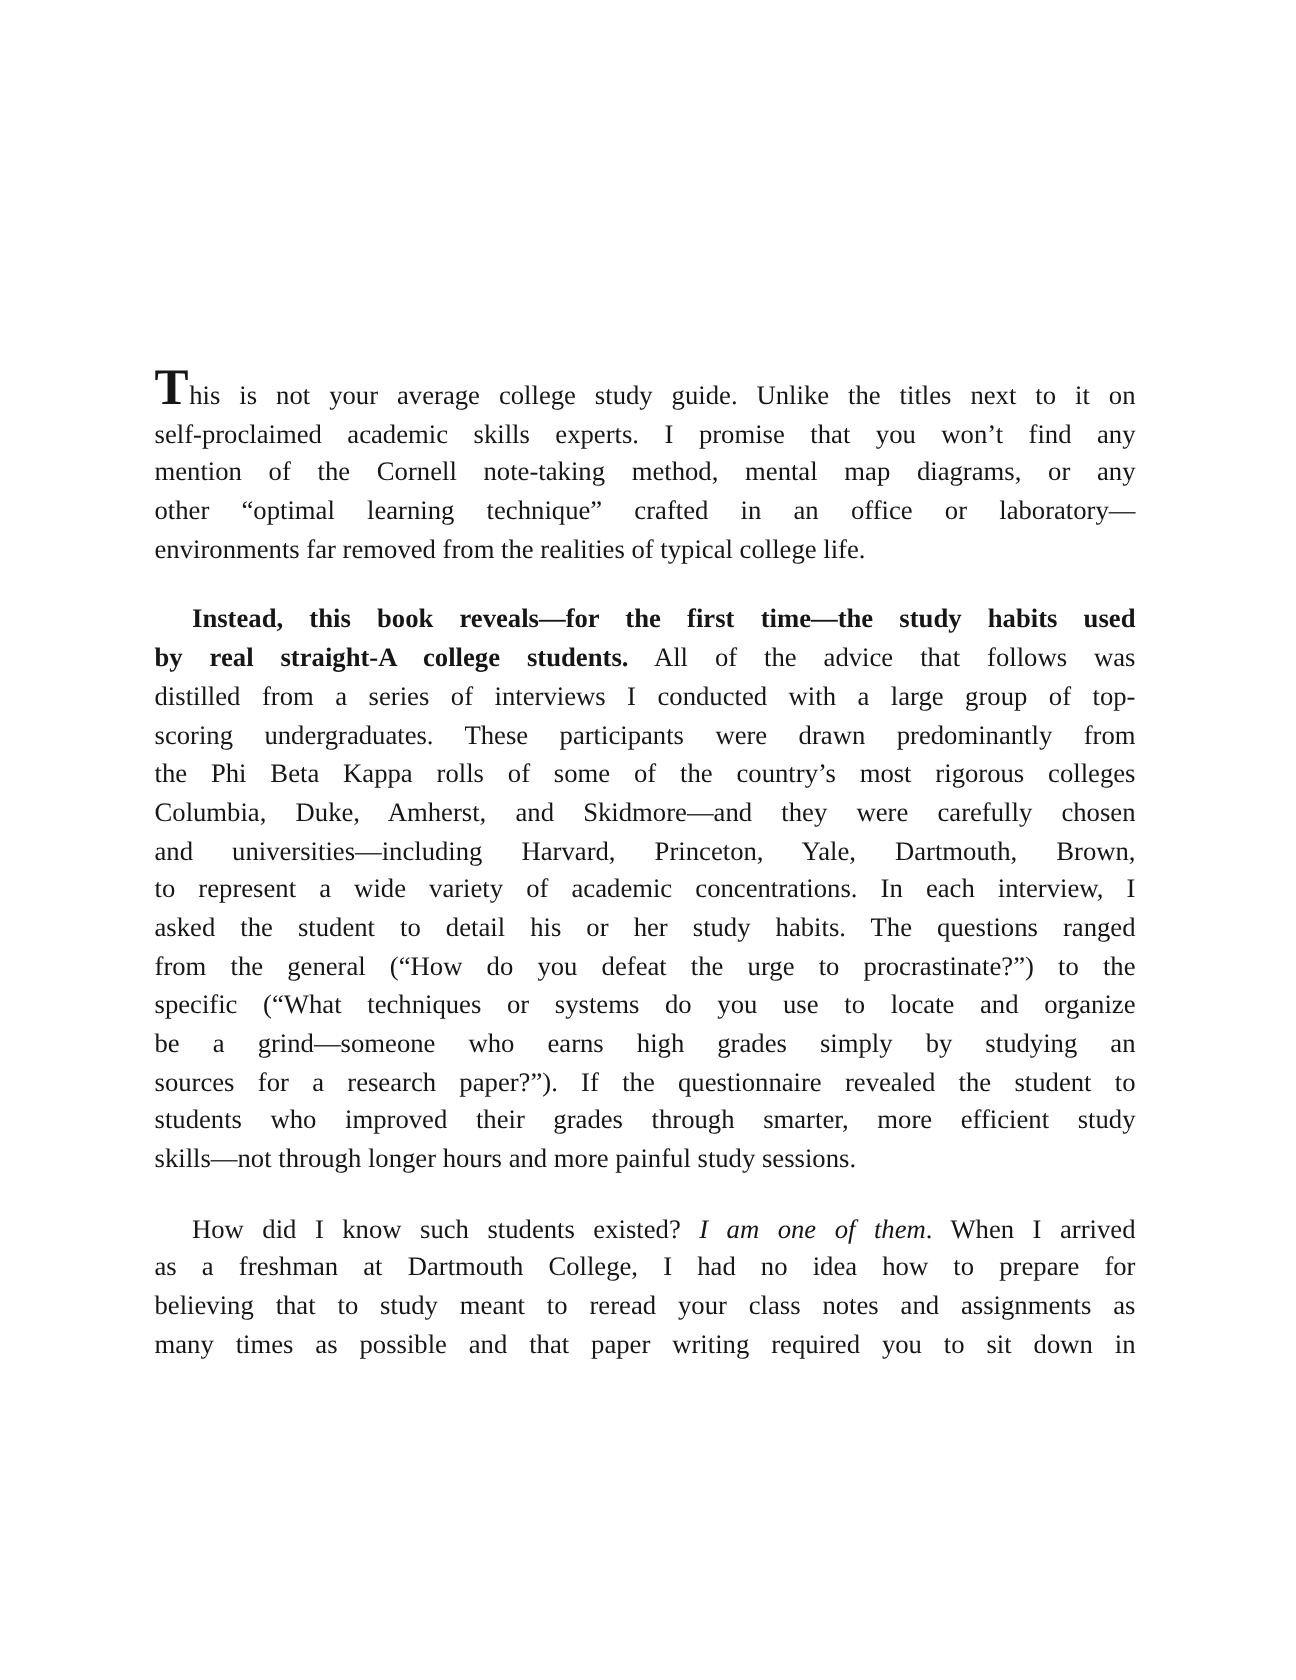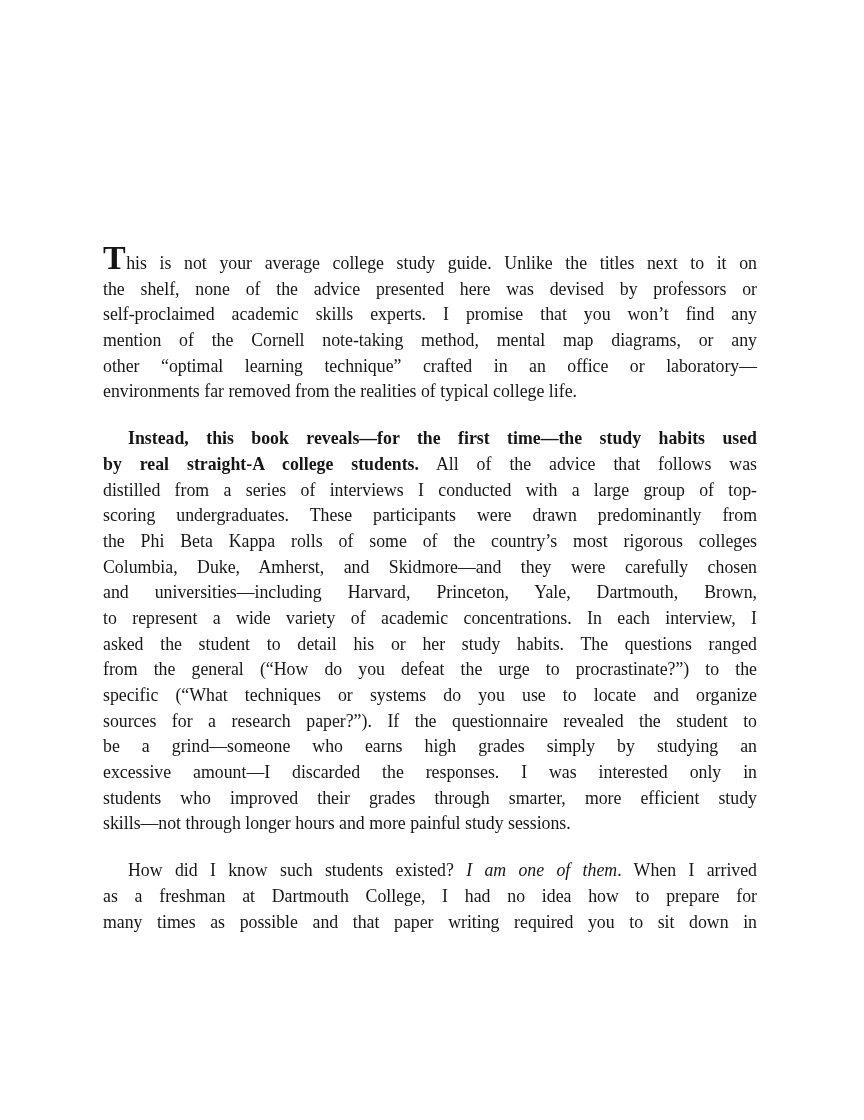--- a/index.html
+++ b/index.html
@@ -39,43 +39,42 @@
     letter-spacing: 0.5px;
   }
 </style>
 </head>
 <body>
 
 <div class="page" style="background: rgb(255, 255, 255);">
   <main class="text-block" id="paragraph-container" style="color: rgb(22, 22, 22);">
       <div class="paragraph">
         <div class="line"><span class="seg seg-bigcap">T</span><span class="seg seg-normal">his is not your average college study guide. Unlike the titles next to it on</span></div>
-        <div class="line"><span class="seg seg-normal">the shelf, none of the advice presented here was devised by professors or</span></div>
         <div class="line"><span class="seg seg-normal">self-proclaimed academic skills experts. I promise that you won’t find any</span></div>
         <div class="line"><span class="seg seg-normal">mention of the Cornell note-taking method, mental map diagrams, or any</span></div>
         <div class="line"><span class="seg seg-normal">other “optimal learning technique” crafted in an office or laboratory—</span></div>
         <div class="line line-last"><span class="seg seg-normal">environments far removed from the realities of typical college life.</span></div>
       </div>
       <div class="paragraph">
         <div class="line line-indent"><span class="seg seg-bold">Instead, this book reveals—for the first time—the study habits used</span></div>
         <div class="line"><span class="seg seg-bold">by real straight-A college students.</span><span class="seg seg-normal"> All of the advice that follows was</span></div>
         <div class="line"><span class="seg seg-normal">distilled from a series of interviews I conducted with a large group of top-</span></div>
         <div class="line"><span class="seg seg-normal">scoring undergraduates. These participants were drawn predominantly from</span></div>
         <div class="line"><span class="seg seg-normal">the Phi Beta Kappa rolls of some of the country’s most rigorous colleges</span></div>
         <div class="line"><span class="seg seg-normal">Columbia, Duke, Amherst, and Skidmore—and they were carefully chosen</span></div>
         <div class="line"><span class="seg seg-normal">and universities—including Harvard, Princeton, Yale, Dartmouth, Brown,</span></div>
         <div class="line"><span class="seg seg-normal">to represent a wide variety of academic concentrations. In each interview, I</span></div>
         <div class="line"><span class="seg seg-normal">asked the student to detail his or her study habits. The questions ranged</span></div>
         <div class="line"><span class="seg seg-normal">from the general (“How do you defeat the urge to procrastinate?”) to the</span></div>
         <div class="line"><span class="seg seg-normal">specific (“What techniques or systems do you use to locate and organize</span></div>
+        <div class="line"><span class="seg seg-normal">be a grind—someone who earns high grades simply by studying an</span></div>
         <div class="line"><span class="seg seg-normal">sources for a research paper?”). If the questionnaire revealed the student to</span></div>
-        <div class="line"><span class="seg seg-normal">be a grind—someone who earns high grades simply by studying an</span></div>
-        <div class="line"><span class="seg seg-normal">excessive amount—I discarded the responses. I was interested only in</span></div>
         <div class="line"><span class="seg seg-normal">students who improved their grades through smarter, more efficient study</span></div>
         <div class="line line-last"><span class="seg seg-normal">skills—not through longer hours and more painful study sessions.</span></div>
       </div>
       <div class="paragraph">
         <div class="line line-indent"><span class="seg seg-normal">How did I know such students existed? </span><span class="seg seg-italic">I am one of them</span><span class="seg seg-normal">. When I arrived</span></div>
         <div class="line"><span class="seg seg-normal">as a freshman at Dartmouth College, I had no idea how to prepare for</span></div>
+        <div class="line"><span class="seg seg-normal">believing that to study meant to reread your class notes and assignments as</span></div>
         <div class="line"><span class="seg seg-normal">many times as possible and that paper writing required you to sit down in</span></div>
       </div>
     </main>
 </div>
 
 </body></html>

